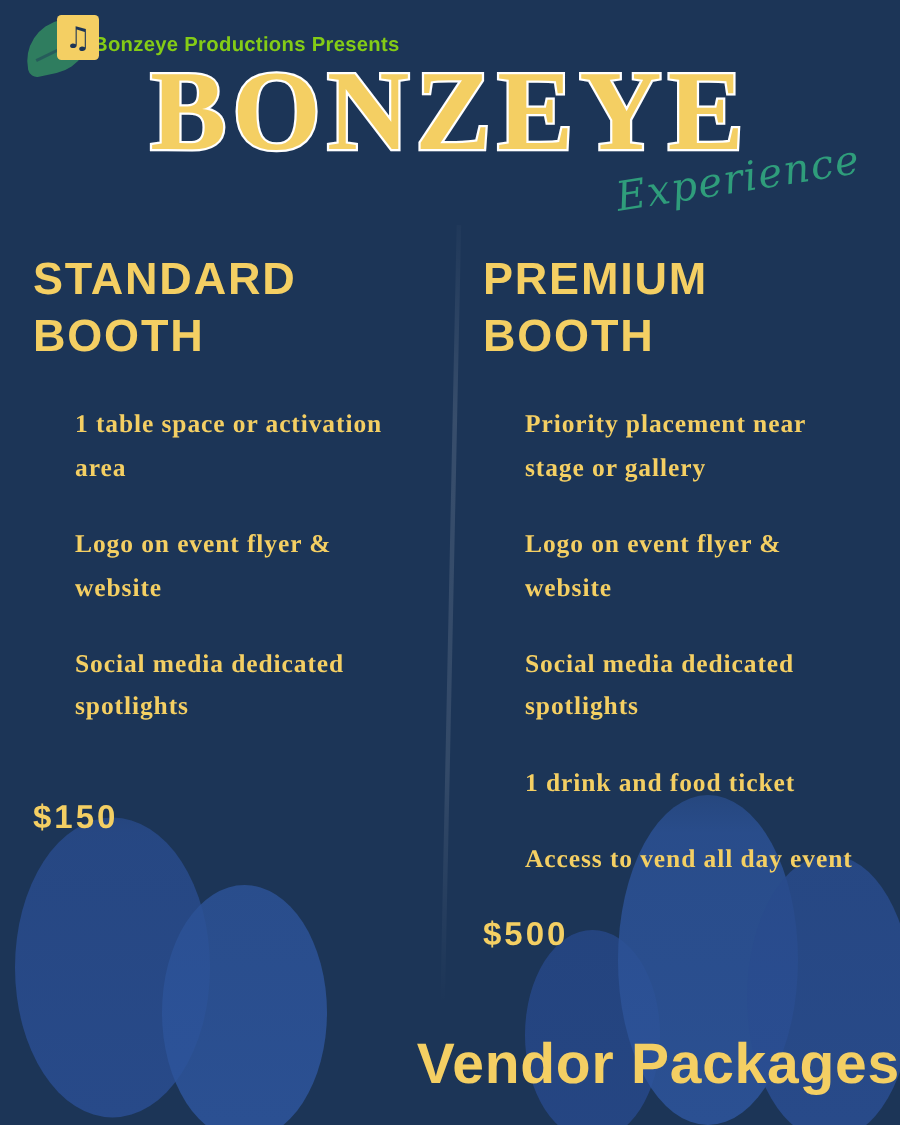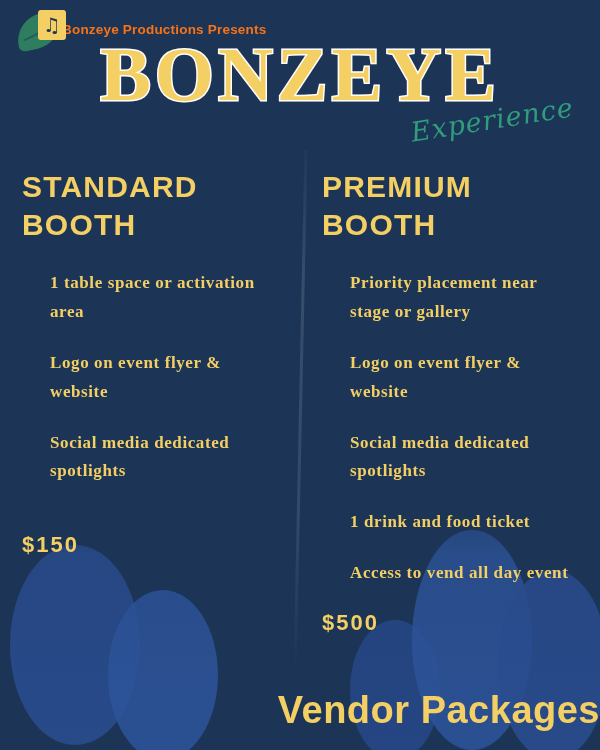--- a/index.html
+++ b/index.html
@@ -110,21 +110,21 @@
     align-items: center;
     justify-content: center;
   }
   .note-box span {
     color: #1c3557;
     font-size: 20px;
     line-height: 1;
     font-family: "DejaVu Sans", sans-serif;
   }
   .presents-text {
-    color: #f97316;
+    color: #84cc16;
     font-size: 13.5px;
     font-weight: bold;
     letter-spacing: .2px;
     font-family: "Liberation Sans", sans-serif;
   }
   .brand {
     position: absolute;
     left: 0;
     top: 36px;
     width: 600px;

